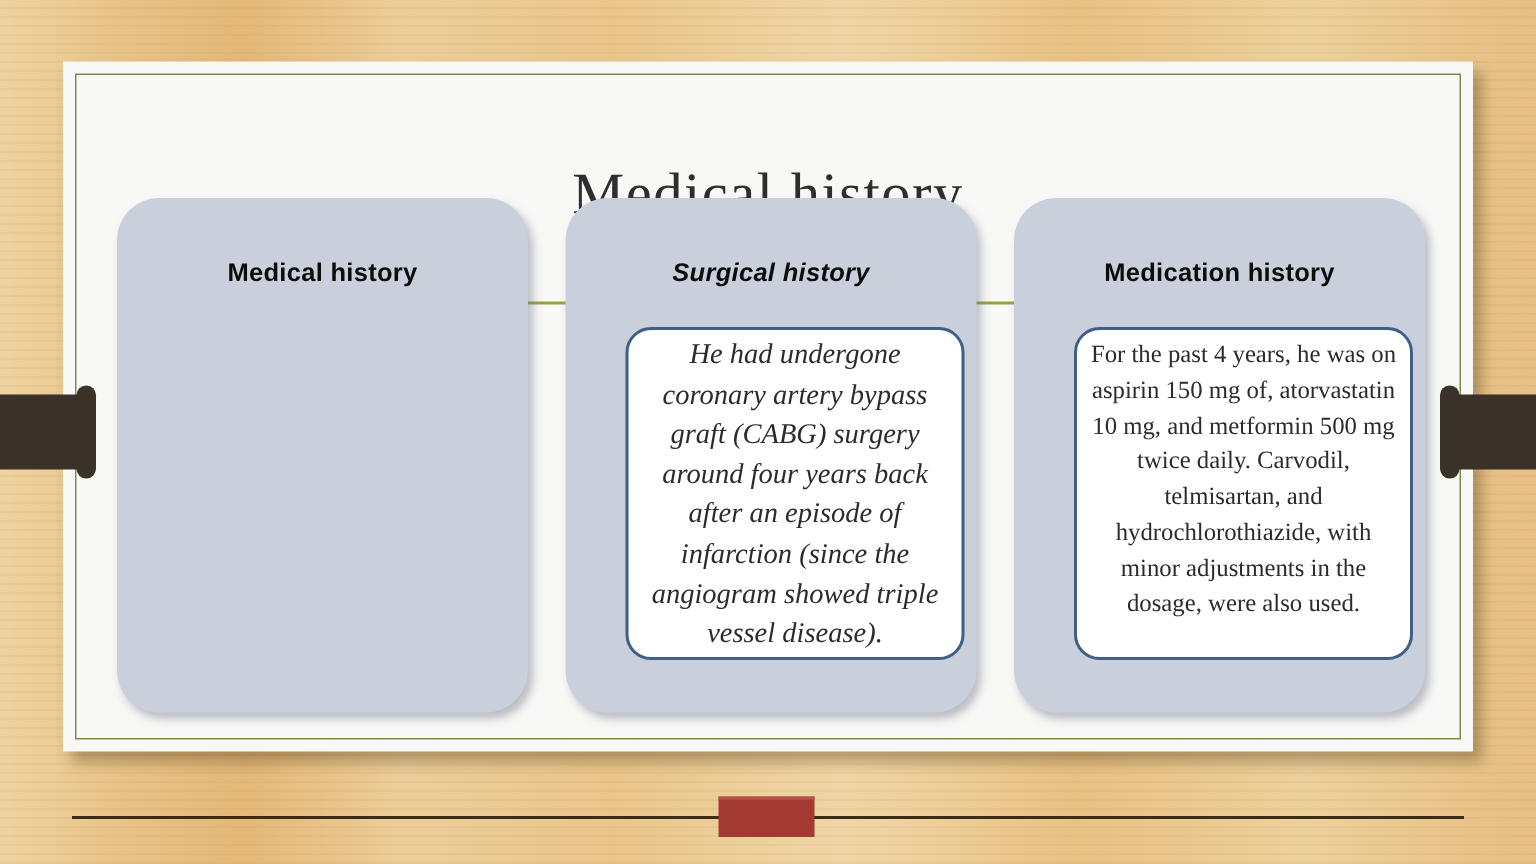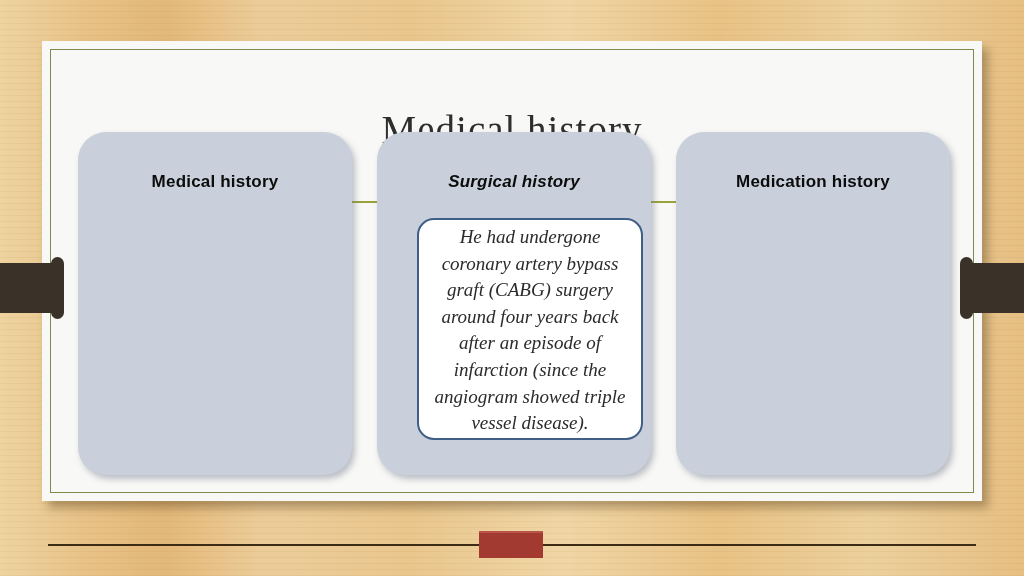--- a/index.html
+++ b/index.html
@@ -104,20 +104,23 @@
 
   <div class="card c2">
     <div class="card-header">Surgical history</div>
     <div class="inner-box">
       <div class="body">He had undergone coronary artery bypass graft (CABG) surgery around four years back after an episode of infarction (since the angiogram showed triple vessel disease).</div>
     </div>
   </div>
 
   <div class="card c3">
     <div class="card-header">Medication history</div>
+    <div class="inner-box">
+      <div class="body">For the past 4 years, he was on aspirin 150 mg of, atorvastatin 10 mg, and metformin 500 mg twice daily. Carvodil, telmisartan, and hydrochlorothiazide, with minor adjustments in the dosage, were also used.</div>
+    </div>
   </div>
 </div>
 
 <div class="clip clip-left">
   <div class="cap"></div>
 </div>
 <div class="clip clip-right">
   <div class="cap"></div>
 </div>
 

